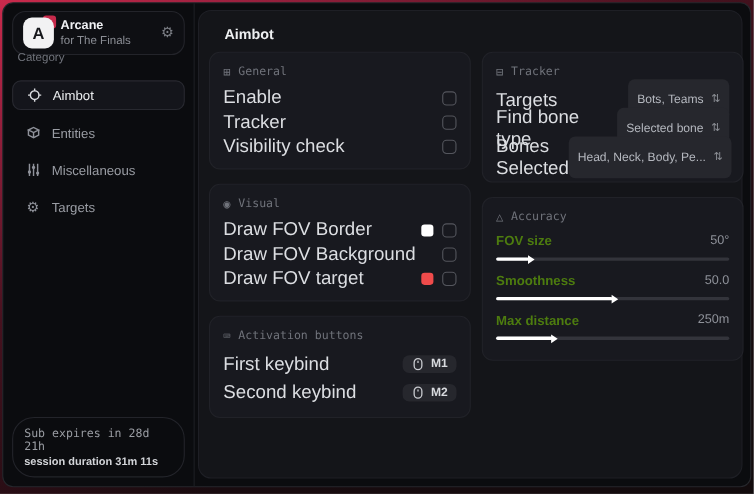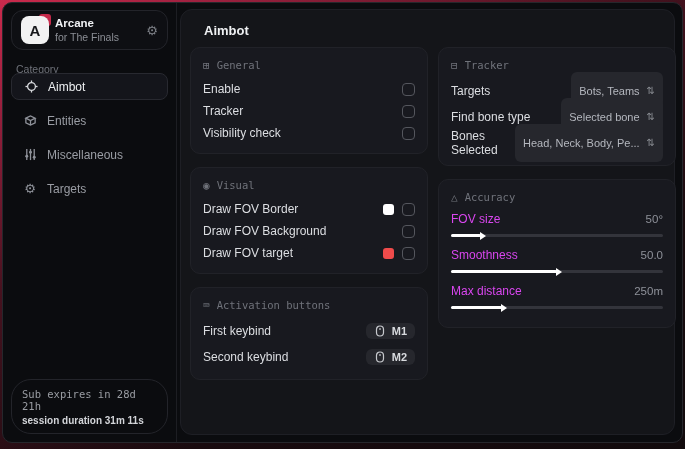--- a/index.html
+++ b/index.html
@@ -28,21 +28,21 @@
   .logo .plate {
     position:absolute; inset:0; background:#f2f2f3; border-radius:8px;
     display:flex; align-items:center; justify-content:center;
     color:#17181c; font-weight:bold; font-size:15px;
   }
   .header-titles { margin-left:6px; line-height:1.25; }
   .app-name { font-size:11.5px; font-weight:bold; color:#f0f1f4; }
   .app-sub  { font-size:10.5px; color:#8b8e95; }
   .gear-btn { margin-left:auto; color:#7c7f86; font-size:13px; cursor:pointer; }
 
-  .category-label { position:absolute; left:13px; top:60px; font-size:10.5px; color:#6f727a; }
+  .category-label { position:absolute; left:13px; top:43px; font-size:10.5px; color:#6f727a; }
 
   .nav { position:absolute; left:8px; right:8px; top:70px; }
   .nav-item {
     height:27px; display:flex; align-items:center; gap:10px;
     padding:0 12px; border-radius:8px; margin-bottom:7px;
     font-size:12px; color:#9a9da4;
   }
   .nav-item .nico { width:14px; height:14px; flex:0 0 auto; display:flex; align-items:center; justify-content:center; }
   .nav-item svg { stroke:#8f929a; }
   .nav-item.selected { background:#14151b; border:1px solid #282930; color:#eceef0; }
@@ -73,42 +73,42 @@
   }
   .card-title {
     display:flex; align-items:center; gap:7px;
     font-family:"DejaVu Sans Mono", monospace;
     font-size:10.5px; color:#70737b; margin:1px 0 7px;
   }
   .card-title .tico { font-size:11px; line-height:1; color:#70737b; }
 
   .row { height:22px; display:flex; align-items:center; }
   .row.tall { height:26px; }
-  .row-label { font-size:12px; font-weight:500; color:#dcdee2; }
+  .row-label { font-size:17px; font-weight:500; color:#dcdee2; }
   .row-right { margin-left:auto; display:flex; align-items:center; }
 
   .checkbox { width:13px; height:13px; border:1.5px solid #54565d; border-radius:4px; }
   .swatch { width:11px; height:11px; border-radius:3px; margin-right:8px; }
 
   .dropdown {
     display:flex; align-items:center; gap:7px;
     background:#26272d; border-radius:6px; height:38px; padding:0 8px;
     font-size:11px; color:#b4b7be; cursor:pointer; white-space:nowrap;
   }
   .dropdown .updown { font-size:10px; color:#8a8d93; line-height:1; }
 
   .keybtn {
     display:flex; align-items:center; gap:6px;
     background:#26272d; border-radius:6px; height:16px; padding:0 8px;
     font-size:11px; font-weight:600; color:#d8dade; cursor:pointer;
   }
 
   .slider-group { margin-bottom:9px; }
   .slider-head { display:flex; align-items:center; height:17px; }
-  .slider-label { font-size:12px; font-weight:400; color:#d946ef; }
+  .slider-label { font-size:12px; font-weight:700; color:#4d7c0f; }
   .slider-value { margin-left:auto; font-size:11.5px; color:#8e9199; }
   .slider-track { position:relative; height:3px; background:#33343b; border-radius:2px; margin:7px 0 4px; cursor:pointer; }
   .slider-fill  { position:absolute; left:0; top:0; bottom:0; background:#ffffff; border-radius:2px; }
   .slider-fill::after {
     content:""; position:absolute; right:-5px; top:50%; transform:translateY(-50%);
     border-left:6px solid #ffffff; border-top:4px solid transparent; border-bottom:4px solid transparent;
   }
 </style>
 </head>
 <body>

